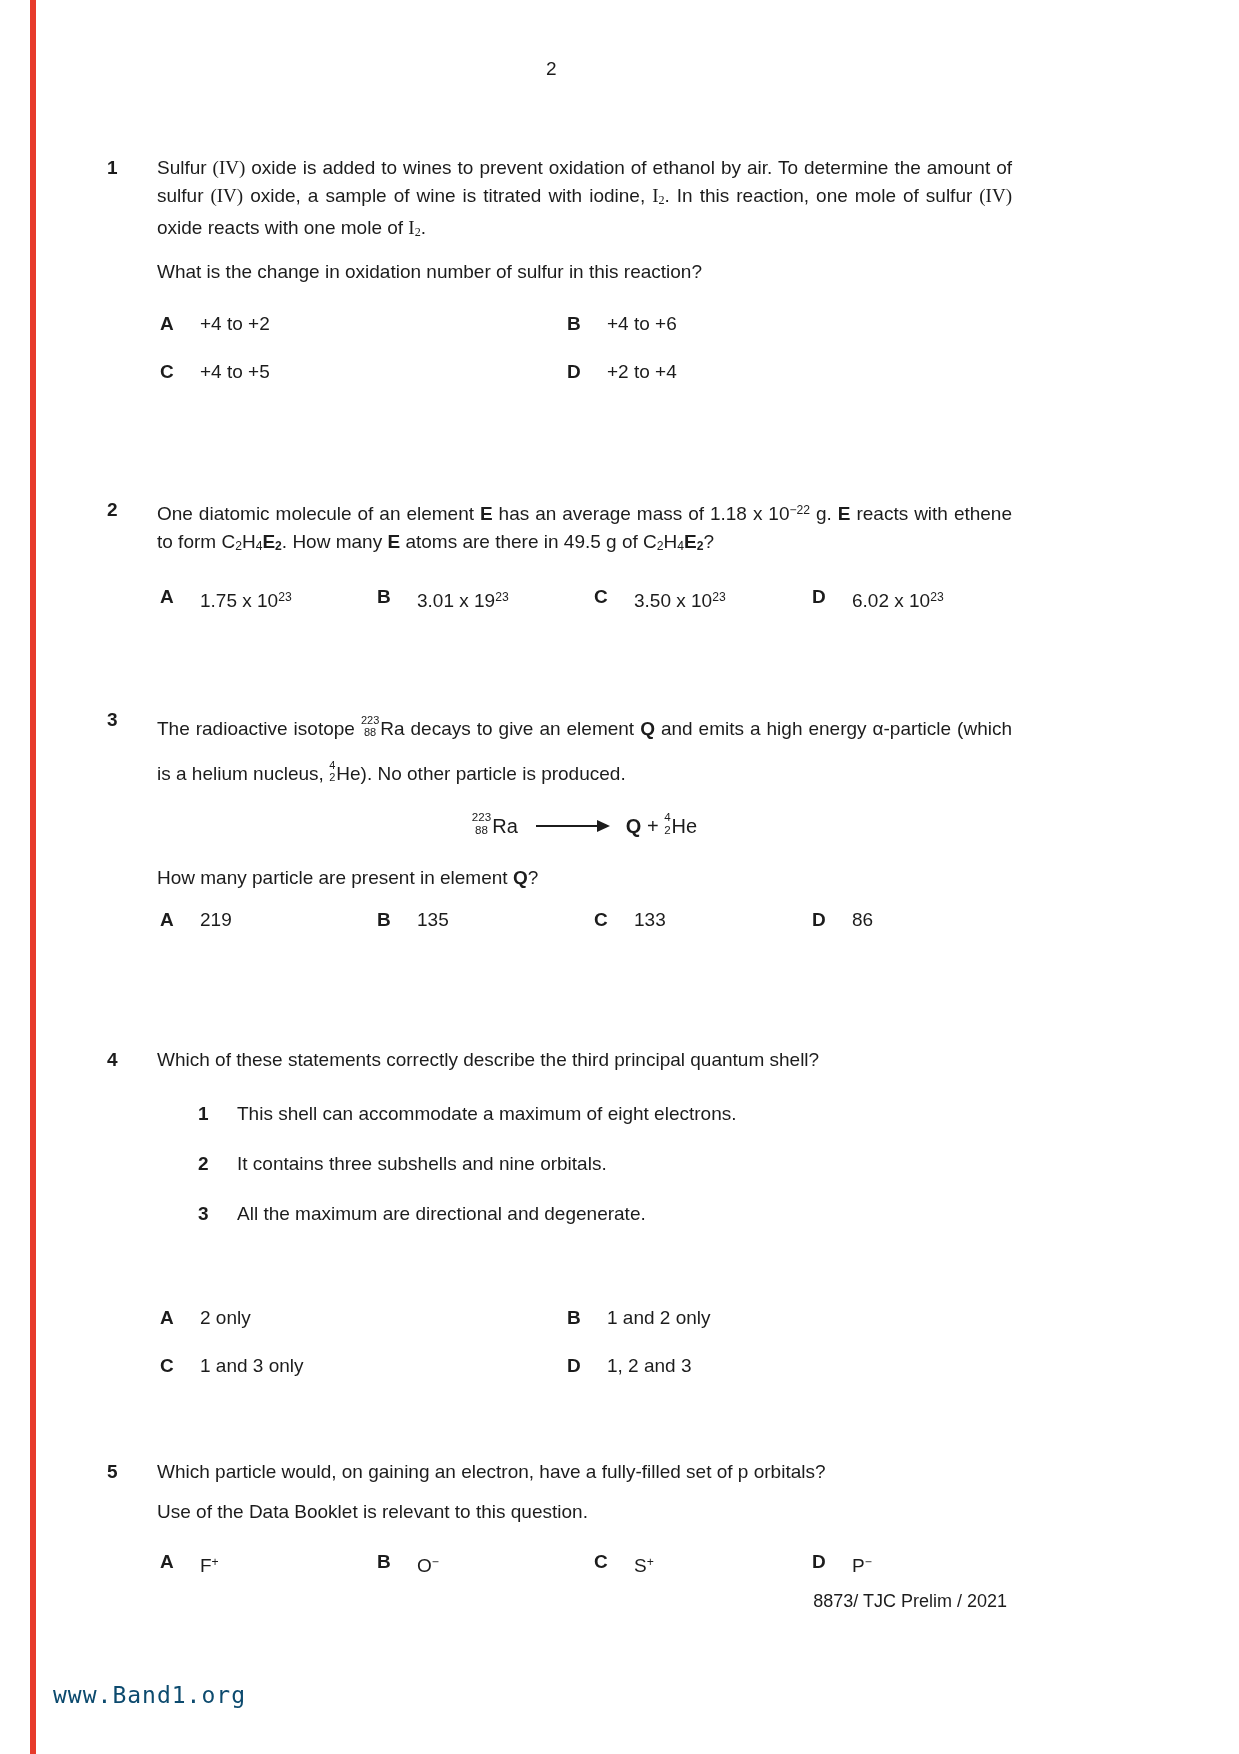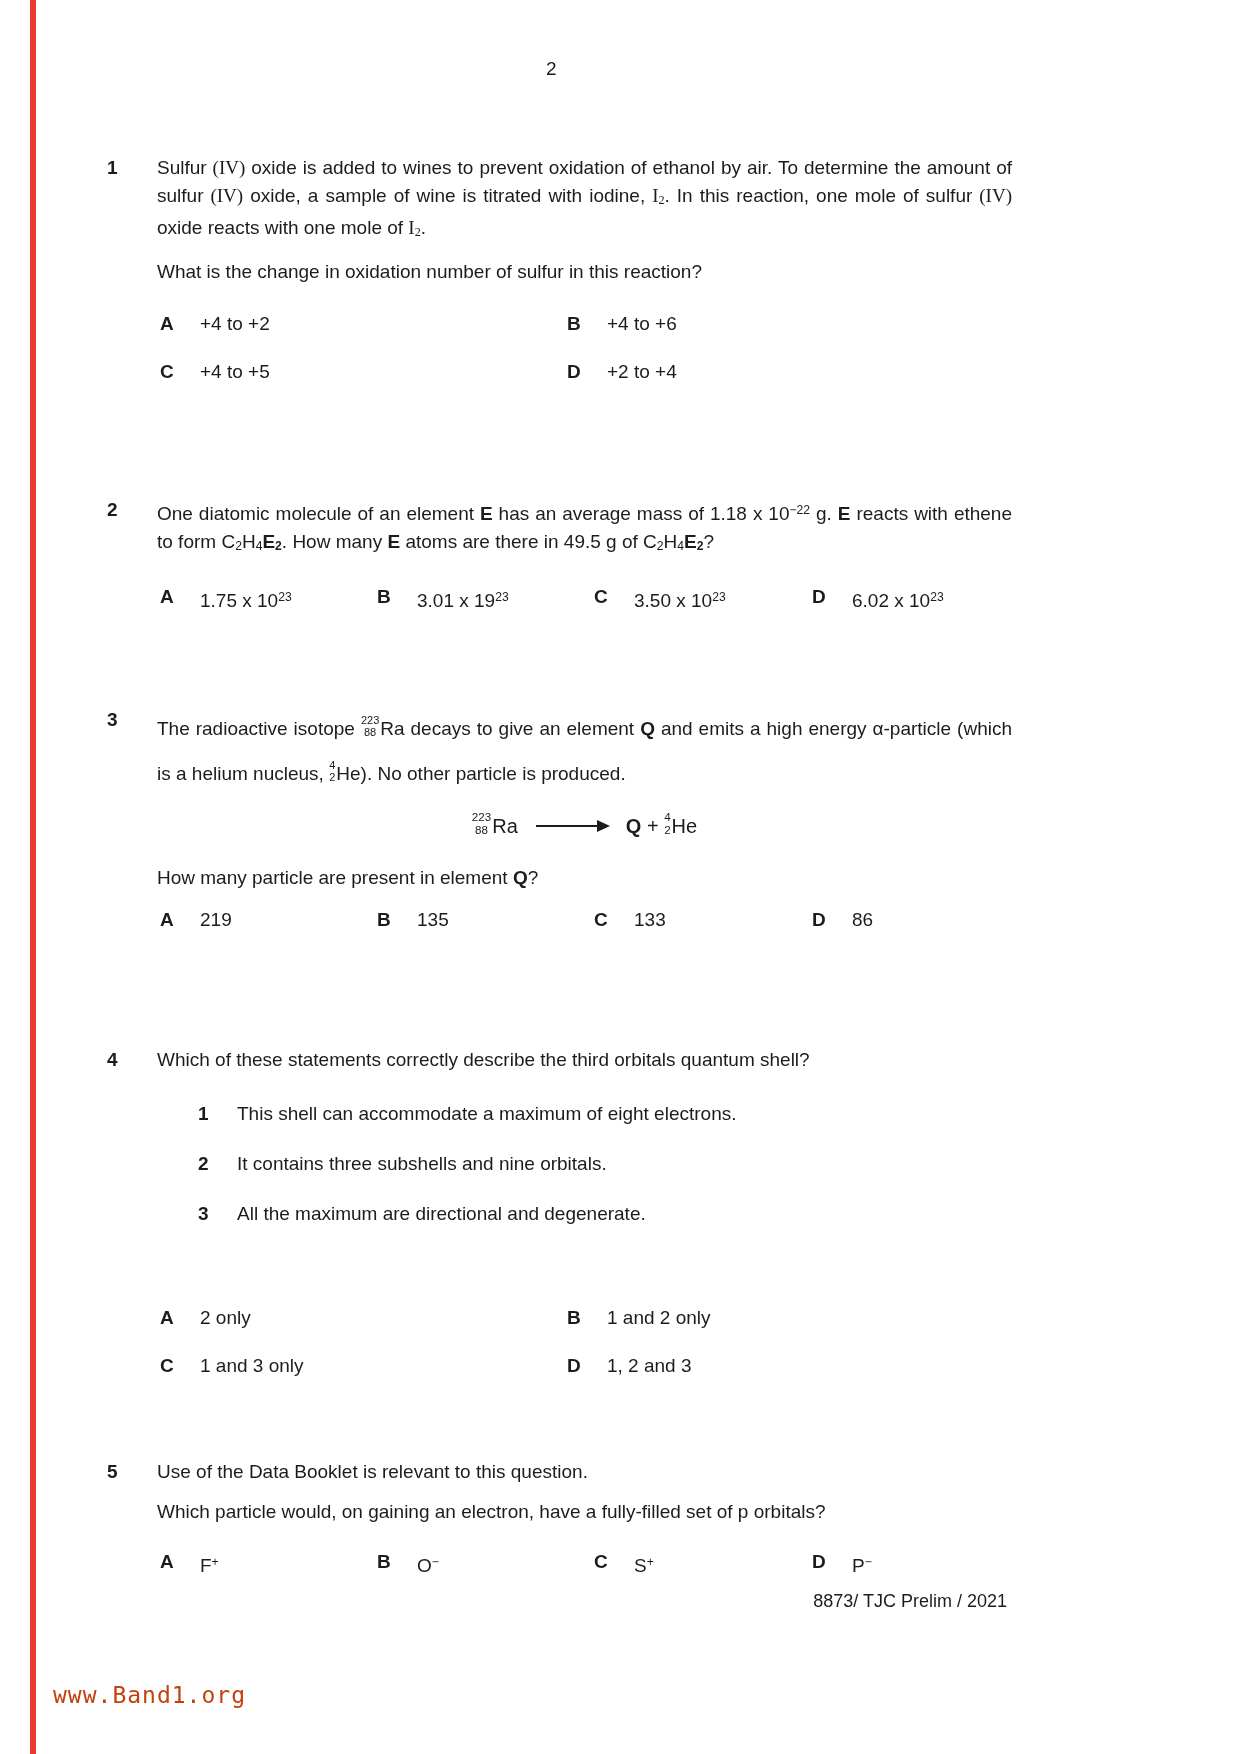--- a/index.html
+++ b/index.html
@@ -5,21 +5,21 @@
   html,body{margin:0;padding:0;background:#ffffff;}
   body{
     width:1239px;height:1754px;position:relative;overflow:hidden;
     font-family:"Liberation Sans","DejaVu Sans",sans-serif;
     color:#1c1c1c;font-size:19px;
   }
   .page{position:absolute;inset:0;background:#ffffff;}
   .red-rule{position:absolute;left:30px;top:0;bottom:0;width:6px;background:#e73b2b;}
   .page-number{position:absolute;top:58px;left:546px;font-size:19px;}
   .footer{position:absolute;top:1590px;left:157px;width:850px;text-align:right;font-size:18px;line-height:22px;}
-  .watermark{position:absolute;top:1682px;left:53px;font-family:"DejaVu Sans Mono","Liberation Mono",monospace;font-size:23px;letter-spacing:1px;color:#c2410c;}
+  .watermark{position:absolute;top:1682px;left:53px;font-family:"DejaVu Sans Mono","Liberation Mono",monospace;font-size:23px;letter-spacing:1px;color:#0c4a6e;}
 
   .question{position:absolute;left:107px;width:905px;}
   .qnum{position:absolute;left:0;top:0;font-weight:700;line-height:28px;}
   .qbody{margin-left:50px;width:855px;}
 
   .para{line-height:28px;text-align:justify;}
   .para + .para{margin-top:12px;}
 
   .q1{top:154px;}
   .q2{top:496px;}
@@ -137,21 +137,21 @@
             <div class="option">
               <span class="letter">D</span>
               <span class="value"><span>86</span></span>
             </div>
           </div>
         </div>
       </section>
       <section class="question q4">
         <div class="qnum">4</div>
         <div class="qbody">
-          <div class="para"><span>Which of these statements correctly describe the third orbitals quantum shell?</span></div>
+          <div class="para"><span>Which of these statements correctly describe the third principal quantum shell?</span></div>
           <div class="statements">
             <div class="statement">
               <span class="num">1</span>
               <span class="stext">This shell can accommodate a maximum of eight electrons.</span>
             </div>
             <div class="statement">
               <span class="num">2</span>
               <span class="stext">It contains three subshells and nine orbitals.</span>
             </div>
             <div class="statement">
@@ -175,22 +175,22 @@
             <div class="option">
               <span class="letter">D</span>
               <span class="value"><span>1, 2 and 3</span></span>
             </div>
           </div>
         </div>
       </section>
       <section class="question q5">
         <div class="qnum">5</div>
         <div class="qbody">
+          <div class="para"><span>Which particle would, on gaining an electron, have a fully-filled set of p orbitals?</span></div>
           <div class="para"><span>Use of the Data Booklet is relevant to this question.</span></div>
-          <div class="para"><span>Which particle would, on gaining an electron, have a fully-filled set of p orbitals?</span></div>
           <div class="options cols-4">
             <div class="option">
               <span class="letter">A</span>
               <span class="value"><span>F</span><span class="sup">+</span></span>
             </div>
             <div class="option">
               <span class="letter">B</span>
               <span class="value"><span>O</span><span class="sup">−</span></span>
             </div>
             <div class="option">

